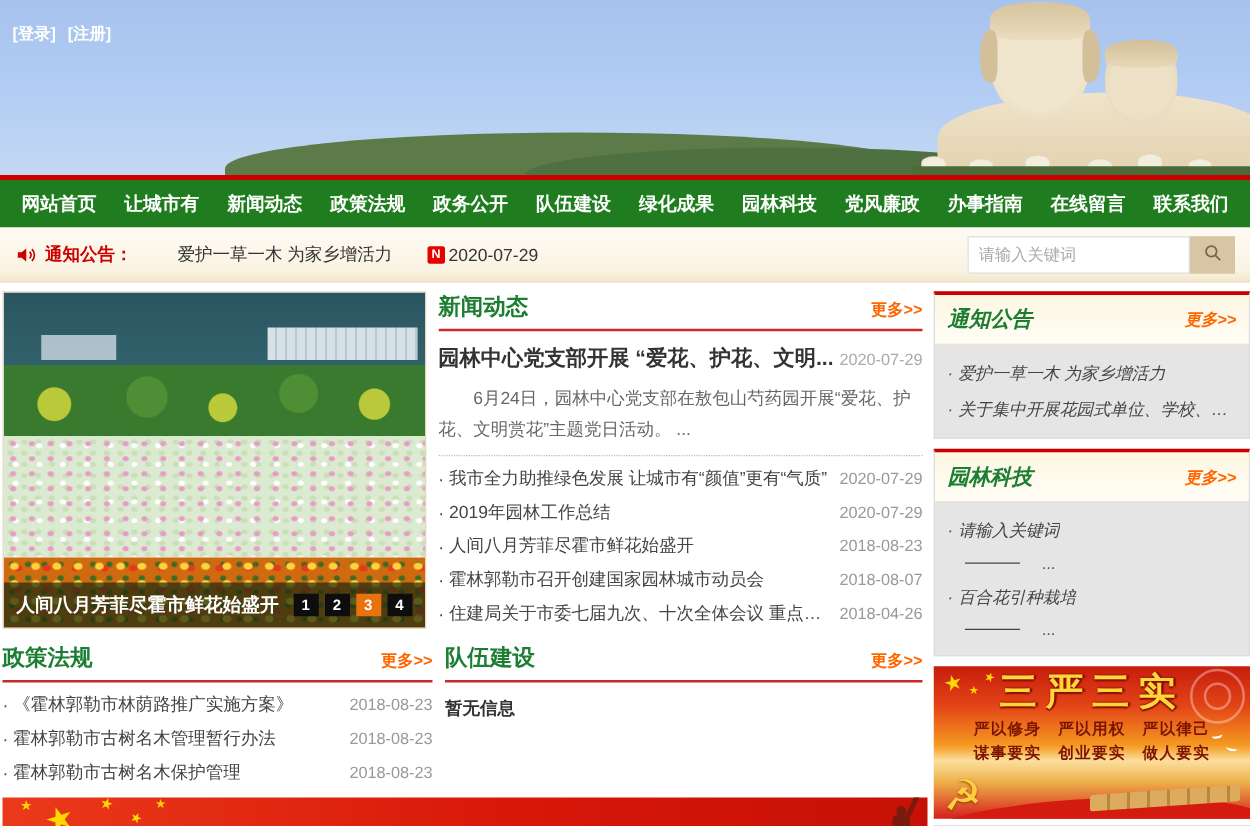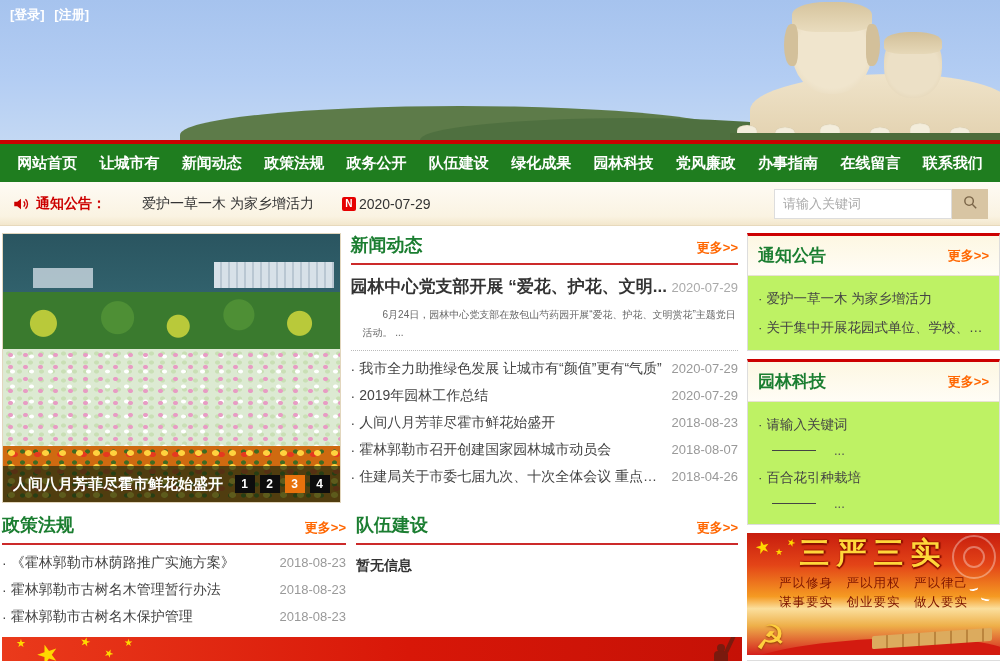--- a/index.html
+++ b/index.html
@@ -2,21 +2,21 @@
 <html><head>
 <meta charset="utf-8">
 <style>
   * { margin:0; padding:0; box-sizing:border-box; }
   html,body { width:1000px; height:661px; overflow:hidden; background:#fff;
     font-family:"Liberation Sans","DejaVu Sans",sans-serif; }
 
   
   .header { position:relative; height:140px; overflow:hidden;
     background:linear-gradient(180deg,#a6c3ee 0%,#b3cdf3 55%,#c3d8f3 100%); }
-  .top-links { position:absolute; top:6px; left:10px; z-index:5; font-size:13px; font-weight:bold; color:#fff; }
+  .top-links { position:absolute; top:18px; left:10px; z-index:5; font-size:13px; font-weight:bold; color:#fff; }
   .top-links a { color:#fff; text-decoration:none; margin-right:6px; cursor:pointer; }
   .site-title { position:absolute; left:16px; top:48px; z-index:4; font-size:40px; font-weight:bold;
     letter-spacing:3px; color:#1b7e31;
     text-shadow:2px 0 0 #fff,-2px 0 0 #fff,0 2px 0 #fff,0 -2px 0 #fff,
       2px 2px 0 #fff,-2px -2px 0 #fff,2px -2px 0 #fff,-2px 2px 0 #fff; }
   .hill-far { position:absolute; bottom:0; left:180px; width:560px; height:34px;
     background:#5d7b49; border-radius:100% 100% 0 0/170% 170% 0 0; }
   .hill-far2 { position:absolute; bottom:0; left:420px; width:420px; height:22px;
     background:#4f7040; border-radius:100% 100% 0 0/200% 200% 0 0; }
   .statues { position:absolute; right:0; top:0; width:270px; height:140px; }
@@ -110,21 +110,21 @@
     border-bottom:2px solid #cc2a2a; padding-bottom:6px; }
   .sec-title { color:#1b7e31; font-size:18px; font-weight:bold; }
   .more-link { color:#ff6600; font-size:13px; font-weight:bold; text-decoration:none; cursor:pointer; }
 
   
   .news-col { flex:1; margin-left:10px; padding-right:4px; }
   .featured { padding:10px 0 8px 0; border-bottom:1px dotted #bbb; }
   .f-top { display:flex; align-items:baseline; }
   .f-title { color:#333; font-size:17px; font-weight:bold; flex:1; white-space:nowrap; overflow:hidden; }
   .f-date { color:#aaa; font-size:13px; margin-left:6px; }
-  .f-summary { margin-top:8px; color:#666; font-size:10px; line-height:1.8; text-indent:2em;margin-left:12px; }
+  .f-summary { margin-top:8px; color:#666; font-size:14px; line-height:1.8; text-indent:2em; }
   .n-list { padding-top:4px; }
   .n-row { display:flex; align-items:center; height:27px; font-size:14px; color:#444; }
   .n-row .bullet { margin-right:4px; color:#444; }
   .n-row .txt { flex:1; white-space:nowrap; overflow:hidden; text-overflow:ellipsis; cursor:pointer; }
   .n-row .dt { color:#999; font-size:13px; margin-left:8px; }
 
   
   .policy-col { width:344px; }
   .team-col { flex:1; margin-left:10px; padding-right:4px; }
   .empty-text { padding:12px 0; font-size:14px; color:#333; font-weight:bold; }
@@ -135,40 +135,40 @@
   .bb-star { position:absolute; color:#ffd800; }
   .soldier { position:absolute; right:14px; bottom:0; width:14px; height:26px; background:#7a1a0e;
     border-radius:4px 4px 0 0; }
   .soldier::before { content:""; position:absolute; top:-7px; left:3px; width:8px; height:8px;
     background:#7a1a0e; border-radius:50%; }
   .soldier::after { content:""; position:absolute; top:-16px; right:-4px; width:4px; height:18px;
     background:#7a1a0e; transform:rotate(25deg); }
 
   
   .right-col { width:253px; margin-left:5px; }
-  .side-box { border:1px solid #ddd; border-top:3px solid #cc0000; margin-bottom:8px; background:#bef264; }
+  .side-box { border:1px solid #ddd; border-top:3px solid #cc0000; margin-bottom:8px; background:#e5e5e5;font-style:italic; }
   .box-head { display:flex; justify-content:space-between; align-items:center; padding:8px 10px;
     background:linear-gradient(180deg,#fdf7e2,#fffdf6); border-bottom:1px solid #e8e2d2; }
   .box-title { color:#1b7e31; font-size:17px; font-weight:bold; }
   .box-body { padding:8px 10px; }
   .s-row { display:flex; align-items:center; height:29px; font-size:13.5px; color:#444; }
   .s-row .bullet { margin-right:4px; }
   .s-row .txt { white-space:nowrap; overflow:hidden; text-overflow:ellipsis; cursor:pointer; }
   .t-item { margin-bottom:2px; }
   .t-sub { display:flex; align-items:center; height:22px; padding-left:14px; color:#555; font-size:13px; }
   .dashline { width:44px; border-top:1px solid #444; margin-right:18px; }
 
   
   .slogan-banner { position:relative; width:253px; height:122px; overflow:hidden; margin-bottom:5px;
     background:linear-gradient(180deg,#c71d0e 0%,#e34417 26%,#f59a22 52%,#fbdf9d 62%,#eeb04a 76%,#d41f1c 100%);
     cursor:pointer; }
   .sb-title { position:relative; text-align:center; margin-top:0; font-size:30px; font-weight:bold;
     letter-spacing:7px; color:#ffd73a;
     text-shadow:0 2px 1px #8a0f00, 0 -1px 1px #a81a00, 2px 0 1px #8a0f00; }
-  .sb-line { position:relative; text-align:center; font-size:12.5px; font-weight:normal; color:#7c1400;
+  .sb-line { position:relative; text-align:center; font-size:12.5px; font-weight:bold; color:#7c1400;
     line-height:19px; letter-spacing:1px; }
   .sb-star { position:absolute; color:#ffd800; z-index:2; }
   .ring { position:absolute; border:2px solid rgba(255,255,255,.35); border-radius:50%; }
   .ring.r1 { width:44px; height:44px; right:4px; top:2px; }
   .ring.r2 { width:22px; height:22px; right:15px; top:13px; }
   .emblem { position:absolute; left:8px; bottom:-2px; font-size:34px; color:#ffcf3e; z-index:3;
     text-shadow:0 1px 2px #8a3c00; }
   .wall { position:absolute; right:8px; bottom:10px; width:120px; height:13px; z-index:2;
     background:repeating-linear-gradient(90deg,#dcab5e 0 14px,#bb853d 14px 16px);
     transform:skewY(-4deg); border-radius:2px; }

